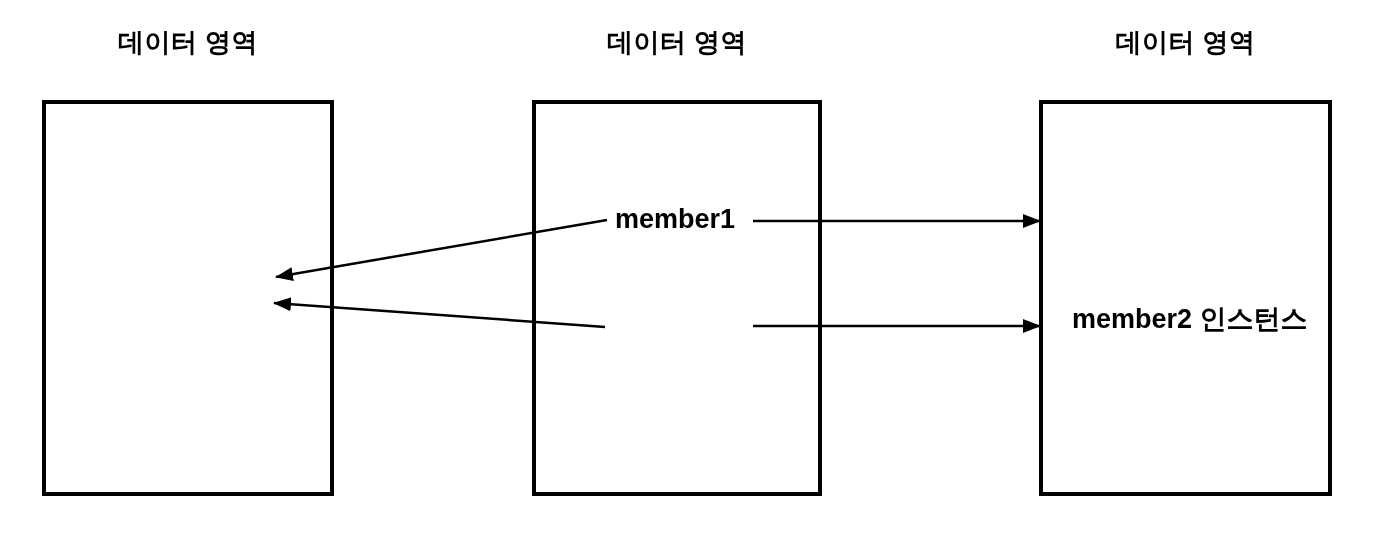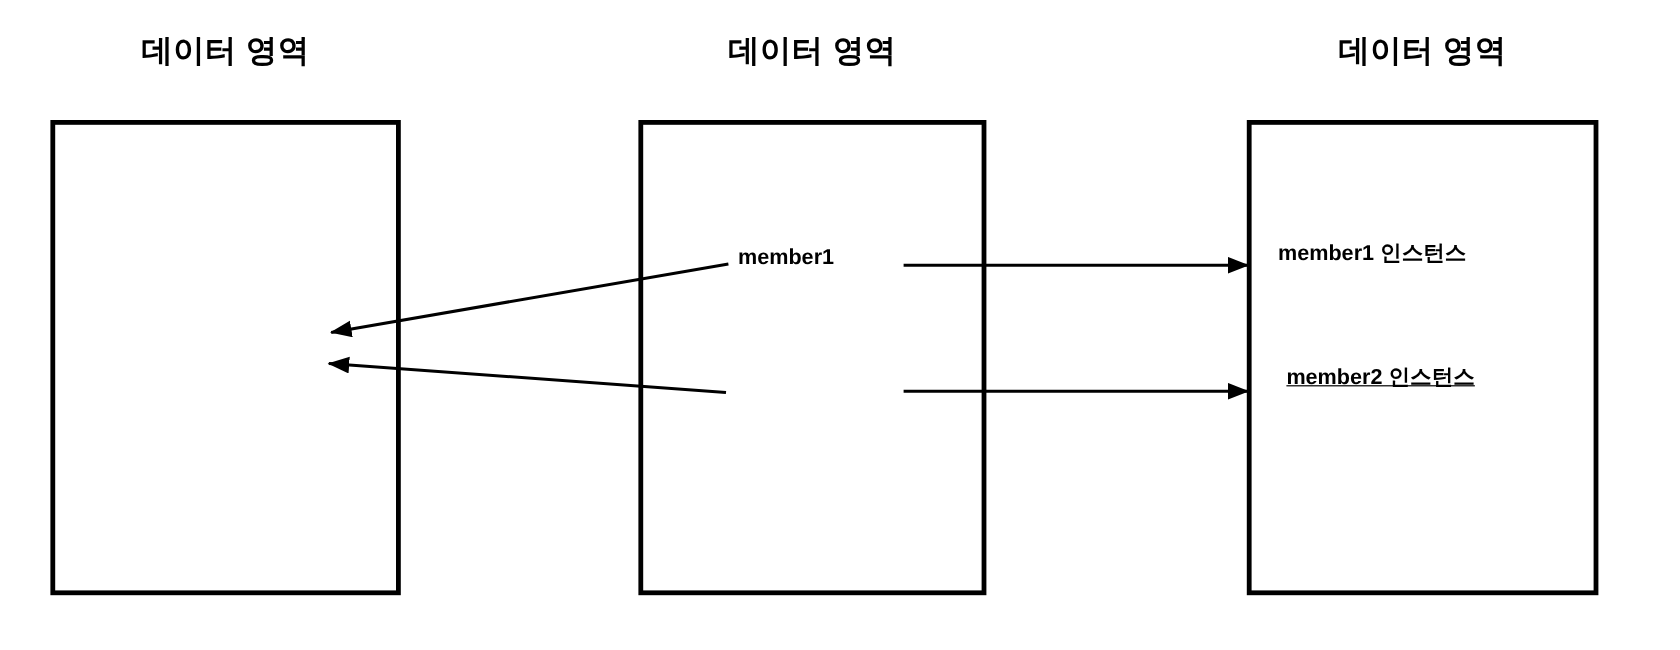--- a/index.html
+++ b/index.html
@@ -27,38 +27,38 @@
     top: 28px;
     text-align: center;
     font-size: 26px;
     font-weight: 700;
     letter-spacing: 0.5px;
     line-height: 1.1;
     white-space: nowrap;
   }
   .node-label {
     position: absolute;
-    font-size: 18px;
+    font-size: 27px;
     font-weight: 700;
     line-height: 1.1;
     white-space: nowrap;
   }
   #box-left   { left: 42px;   top: 100px; width: 292px; height: 396px; }
   #box-middle { left: 532px;  top: 100px; width: 290px; height: 396px; }
   #box-right  { left: 1039px; top: 100px; width: 293px; height: 396px; }
 
   #title-left   { left: 42px;   width: 292px; }
   #title-middle { left: 532px;  width: 290px; }
   #title-right  { left: 1039px; width: 293px; }
 
   #label-serialnum        { left: 112px;  top: 273px; }
   #label-member1          { left: 615px;  top: 205px; }
   #label-member2          { left: 615px;  top: 313px; }
   #label-member1-instance { left: 1065px; top: 202px; }
-  #label-member2-instance { left: 1072px; top: 305px; text-decoration: underline; }
+  #label-member2-instance { left: 1072px; top: 305px; }
 
   .arrows-layer {
     position: absolute;
     left: 0;
     top: 0;
     width: 1400px;
     height: 542px;
     pointer-events: none;
   }
   .arrows-layer line {
@@ -85,16 +85,15 @@
         <path d="M0,0 L18,7 L0,14 Z" fill="#000000"></path>
       </marker>
     </defs>
   <line x1="607" y1="220" x2="276" y2="277" marker-end="url(#arrowhead)"></line>
       <line x1="605" y1="327" x2="274" y2="303" marker-end="url(#arrowhead)"></line>
       <line x1="753" y1="221" x2="1040" y2="221" marker-end="url(#arrowhead)"></line>
       <line x1="753" y1="326" x2="1040" y2="326" marker-end="url(#arrowhead)"></line>
     </svg>
 
   <div class="node-label" id="label-member1">member1</div>
-  <div class="node-label" id="label-member1-instance">member1 인스턴스</div>
   <div class="node-label" id="label-member2-instance">member2 인스턴스</div>
 
 </div>
 
 </body></html>

